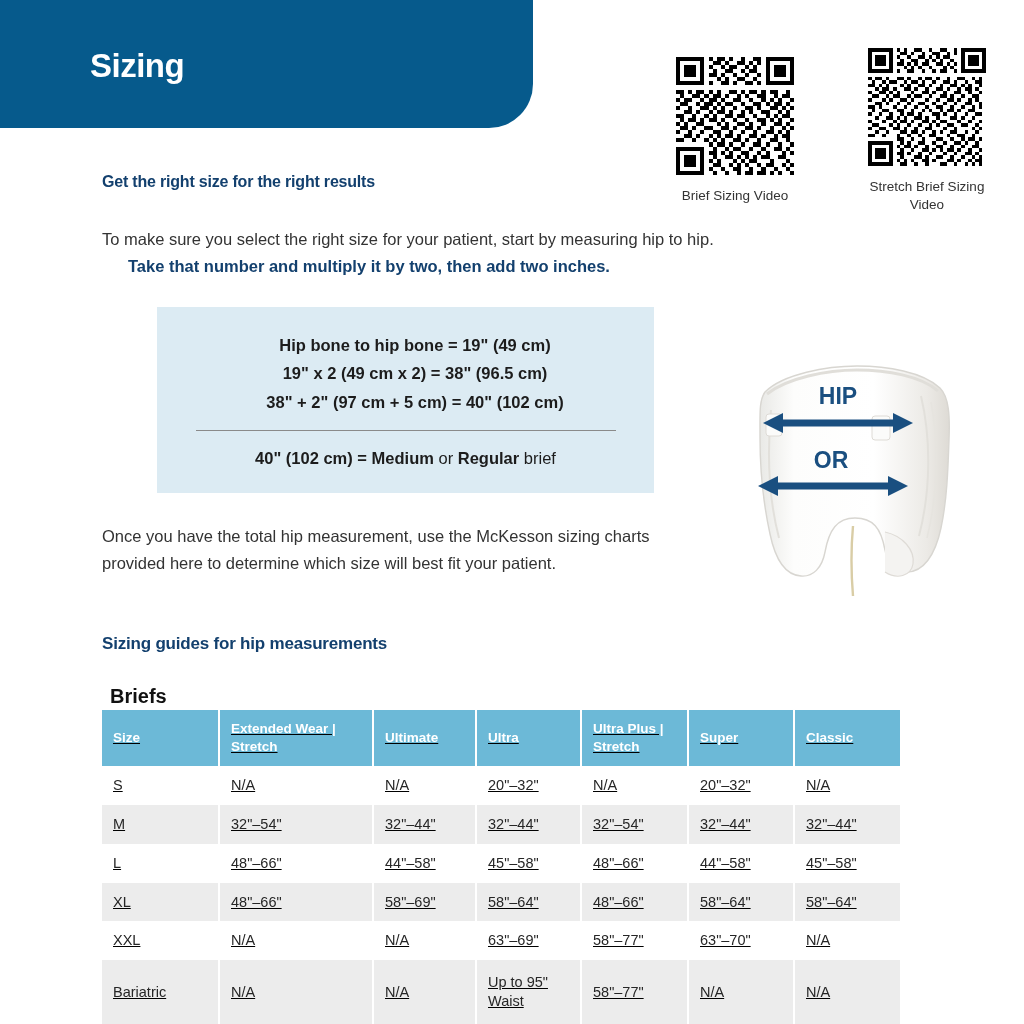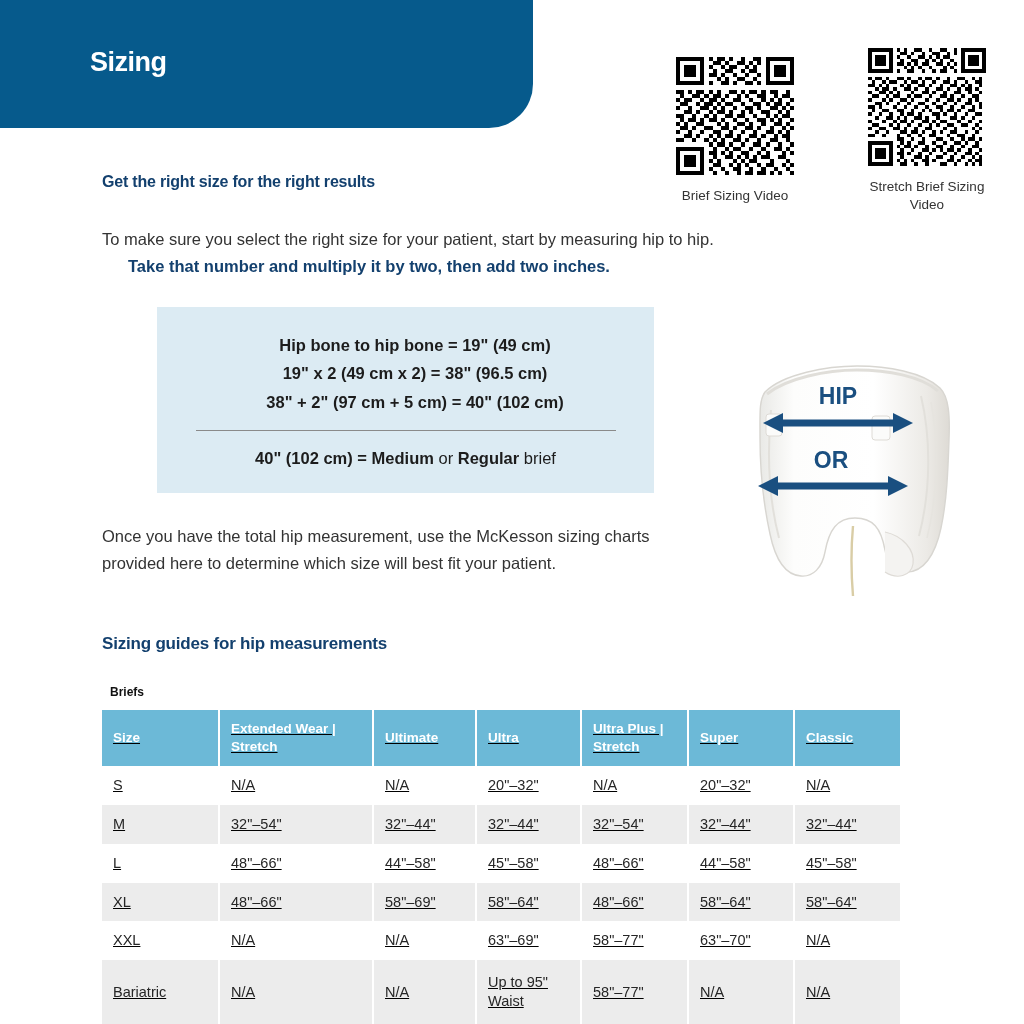--- a/index.html
+++ b/index.html
@@ -14,21 +14,21 @@
   
   .banner {
     position: absolute; left: 0; top: 0;
     width: 533px; height: 128px;
     background: #065a8c;
     border-bottom-right-radius: 44px;
   }
   .banner-title {
     position: absolute; left: 90px; top: 47px;
     color: #ffffff;
-    font-size: 27px; font-weight: bold;
+    font-size: 33px; font-weight: bold;
     letter-spacing: -0.5px;
   }
 
   
   .qr-group {
     position: absolute; left: 672px; top: 48px;
     display: flex; gap: 66px; align-items: center;
   }
   .qr-block { width: 126px; display: flex; flex-direction: column; align-items: center; }
   .qr-img { width: 118px; height: 118px; display: block; }
@@ -84,21 +84,21 @@
   }
 
   
   .product { position: absolute; left: 735px; top: 358px; width: 240px; height: 250px; }
   .product svg { display: block; width: 240px; height: 250px; }
 
   
   #guides-head { left: 102px; top: 634px; font-size: 17px; }
   .table-label {
     position: absolute; left: 110px; top: 685px;
-    font-size: 12px; font-weight: bold; color: #111111;
+    font-size: 20px; font-weight: bold; color: #111111;
   }
 
   
   .sizing-table {
     position: absolute; left: 102px; top: 710px;
     width: 798px;
     border-collapse: collapse;
     table-layout: fixed;
     text-decoration: underline;
   }

